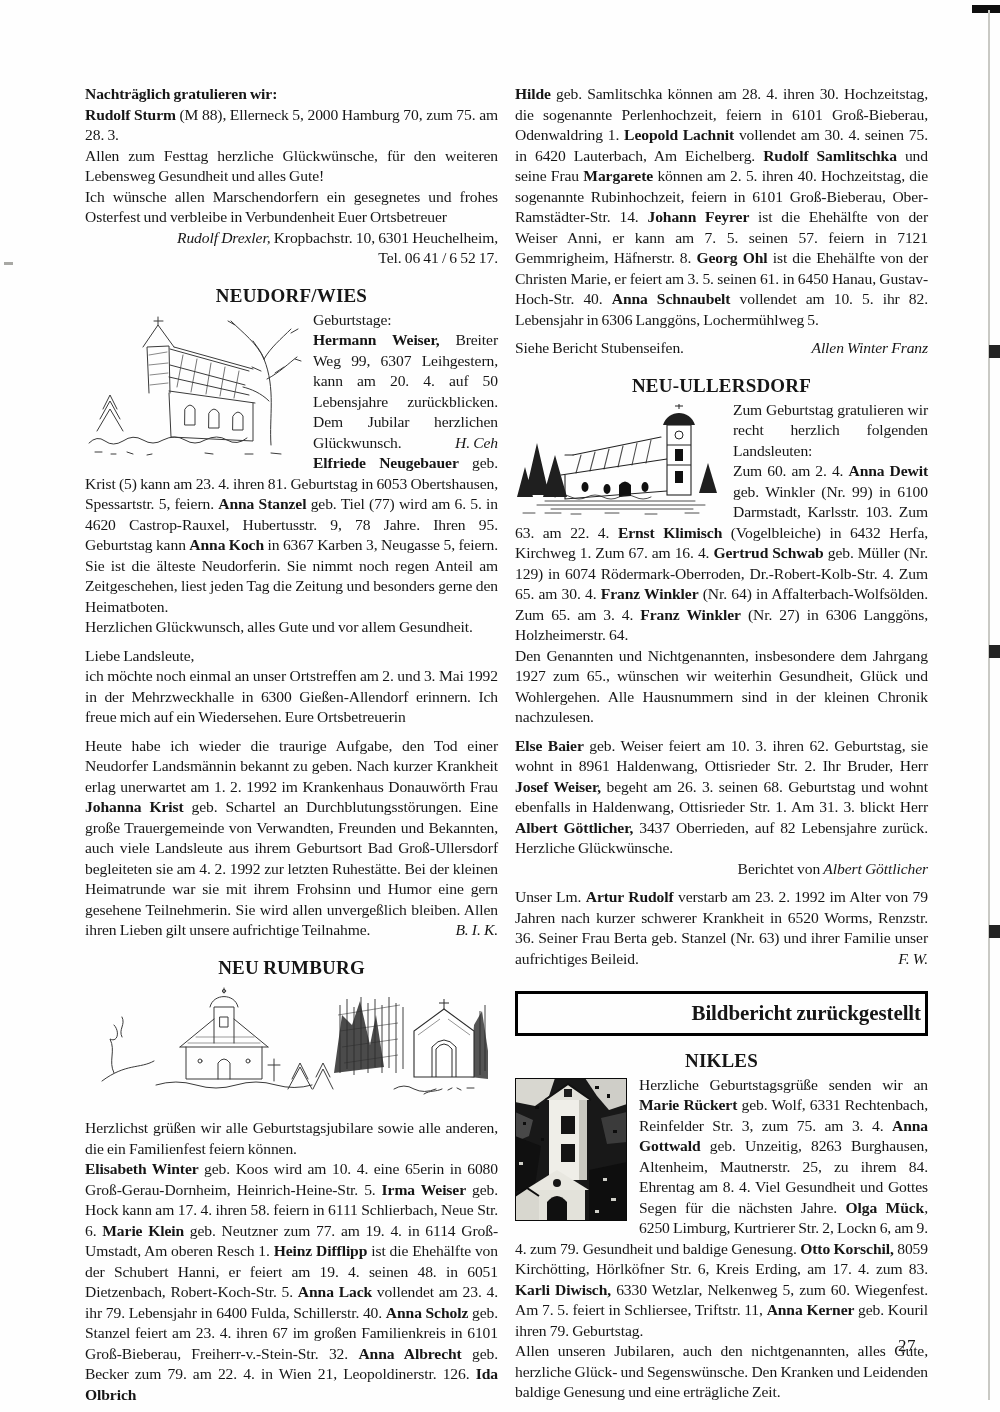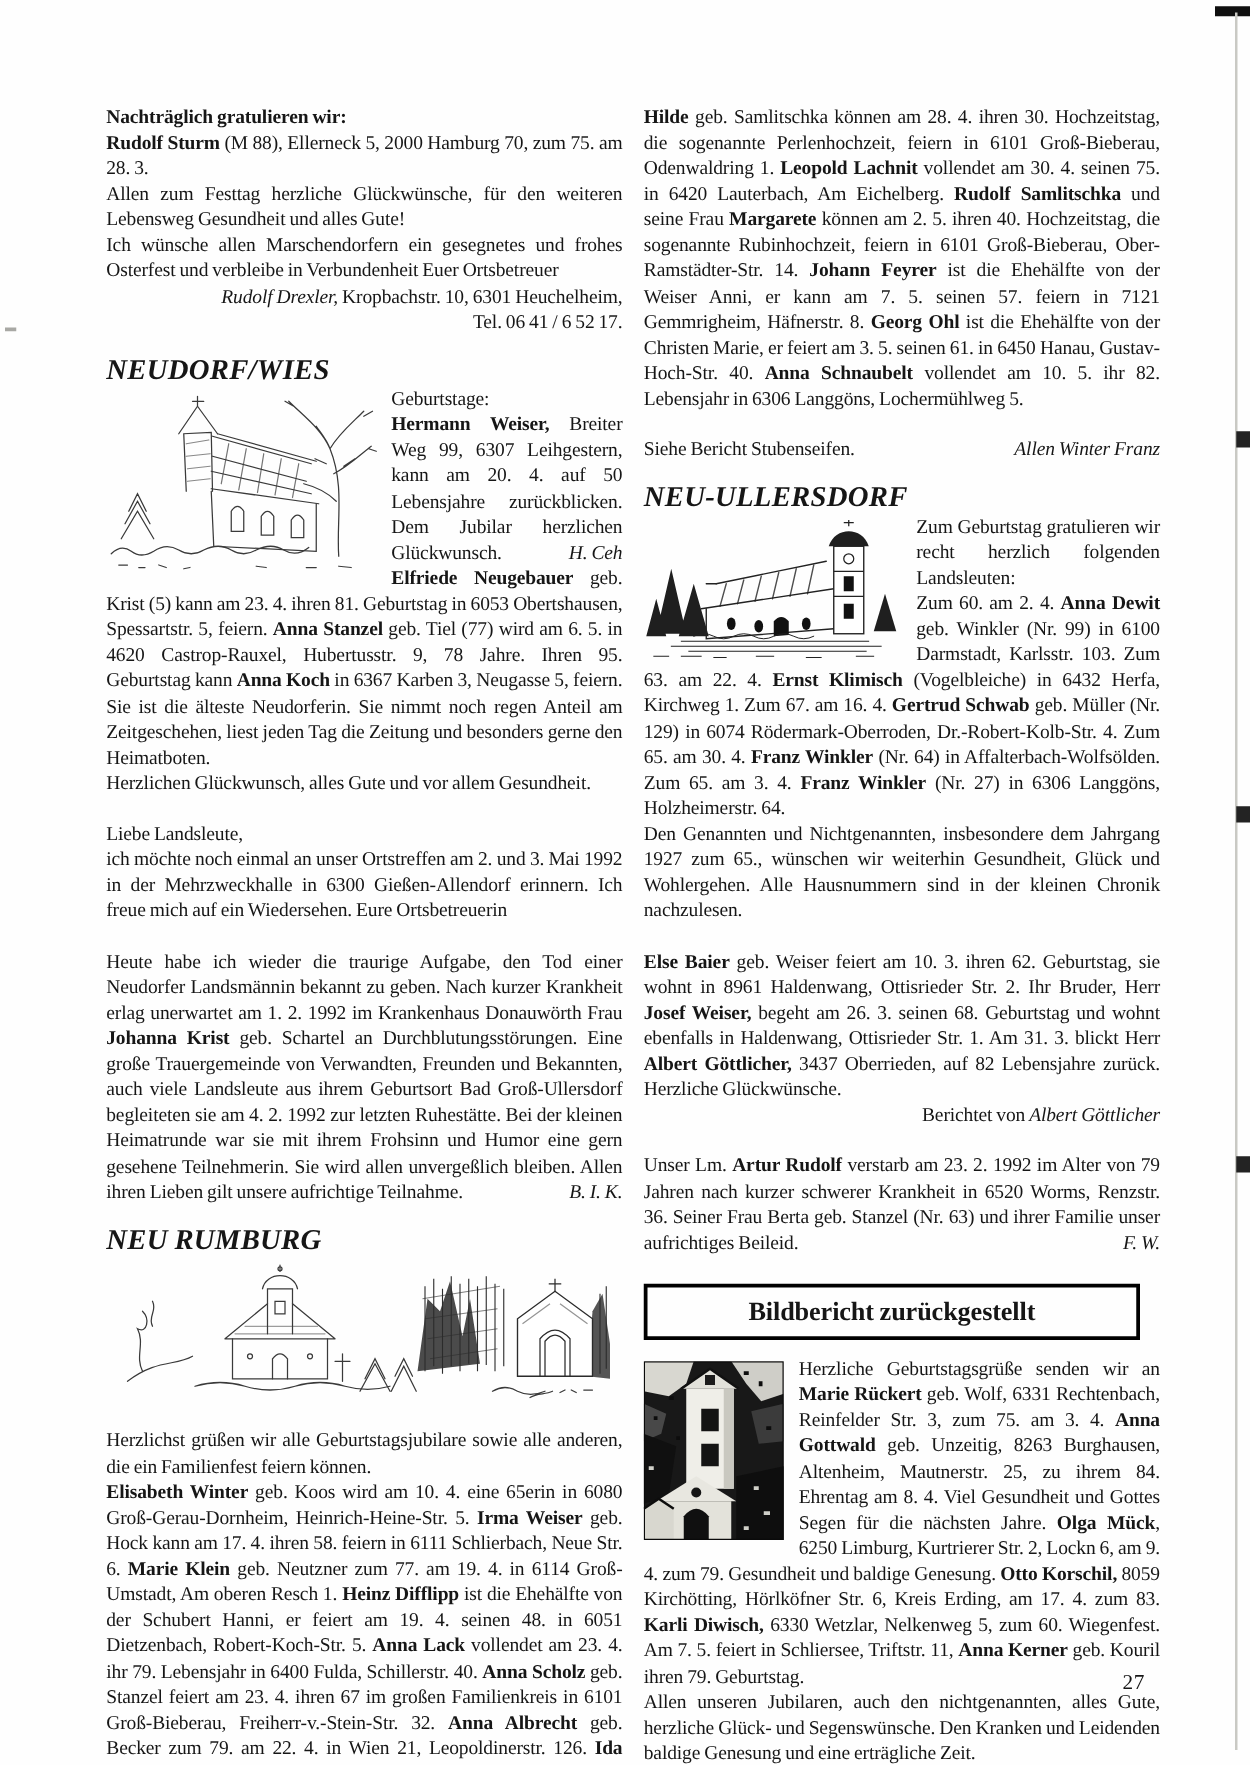--- a/index.html
+++ b/index.html
@@ -5,32 +5,32 @@
   html,body{margin:0;padding:0;}
   body{width:1000px;height:1412px;background:#fefefe;overflow:hidden;
        font-family:"Liberation Serif","DejaVu Serif",serif;color:#161616;}
   .page{position:relative;width:904px;height:1412px;}
   .col{position:absolute;top:84px;width:413px;font-size:15.6px;line-height:20.5px;
        text-align:justify;letter-spacing:-0.1px;word-spacing:-0.6px;}
   .col-left{left:85px;}
   .col-right{left:515px;}
   .para{margin:0;}
   .para::after{content:"";display:block;clear:both;}
-  .gap{margin-top:20px;}
+  .gap{margin-top:8px;}
   .bo{font-weight:bold;}
   .it{font-style:italic;text-align:right;}
   .flr{float:right;}
   .rline{display:block;text-align:right;}
   .sigblock{text-align:right;}
-  .heading{font-weight:bold;text-align:left;font-size:23px;line-height:22px;
-           margin:16px 0 3px 0;letter-spacing:0.2px;font-style:italic;}
+  .heading{font-weight:bold;text-align:center;font-size:19px;line-height:22px;
+           margin:16px 0 3px 0;letter-spacing:0.2px;}
   .fig-fl{float:left;margin:3px 10px 2px 0;}
   .fig-center{text-align:center;margin:6px 0 10px 0;}
-  .notice-box{border:3px solid #000;text-align:center;font-weight:bold;font-size:21px;
-              padding:9px 4px;margin:22px 16px 14px 0;}
+  .notice-box{border:3px solid #000;text-align:right;font-weight:bold;font-size:21px;
+              padding:9px 4px;margin:22px 0 14px 0;}
   .pagenum{position:absolute;left:898px;top:1336px;font-size:17px;
            letter-spacing:0.5px;}
   .artifact{position:absolute;}
   svg{display:block;}
 </style>
 </head>
 <body>
 
 <div class="page">
 
@@ -154,20 +154,21 @@
       </span>
       <span><span>Zum Geburtstag gratulieren wir recht herzlich folgenden Landsleuten:</span><br><span>Zum 60. am 2. 4. </span><span class="bo">Anna Dewit</span><span> geb. Winkler (Nr. 99) in 6100 Darmstadt, Karlsstr. 103. Zum 63. am 22. 4. </span><span class="bo">Ernst Klimisch</span><span> (Vogelbleiche) in 6432 Herfa, Kirchweg 1. Zum 67. am 16. 4. </span><span class="bo">Gertrud Schwab</span><span> geb. Müller (Nr. 129) in 6074 Rödermark-Oberroden, Dr.-Robert-Kolb-Str. 4. Zum 65. am 30. 4. </span><span class="bo">Franz Winkler</span><span> (Nr. 64) in Affalterbach-Wolfsölden. Zum 65. am 3. 4. </span><span class="bo">Franz Winkler</span><span> (Nr. 27) in 6306 Langgöns, Holzheimerstr. 64.</span><br><span>Den Genannten und Nichtgenannten, insbesondere dem Jahrgang 1927 zum 65., wünschen wir weiterhin Gesundheit, Glück und Wohlergehen. Alle Hausnummern sind in der kleinen Chronik nachzulesen.</span></span>
     </div>
 
     <div class="para gap"><span class="bo">Else Baier</span><span> geb. Weiser feiert am 10. 3. ihren 62. Geburtstag, sie wohnt in 8961 Haldenwang, Ottisrieder Str. 2. Ihr Bruder, Herr </span><span class="bo">Josef Weiser,</span><span> begeht am 26. 3. seinen 68. Geburtstag und wohnt ebenfalls in Haldenwang, Ottisrieder Str. 1. Am 31. 3. blickt Herr </span><span class="bo">Albert Göttlicher,</span><span> 3437 Oberrieden, auf 82 Lebensjahre zurück. Herzliche Glückwünsche.</span><span class="rline"><span>Berichtet von </span><span class="it">Albert Göttlicher</span></span></div>
 
     <div class="para gap"><span>Unser Lm. </span><span class="bo">Artur Rudolf</span><span> verstarb am 23. 2. 1992 im Alter von 79 Jahren nach kurzer schwerer Krankheit in 6520 Worms, Renzstr. 36. Seiner Frau Berta geb. Stanzel (Nr. 63) und ihrer Familie unser aufrichtiges Beileid.</span><span class="flr it">F. W.</span></div>
 
     <div class="notice-box">Bildbericht zurückgestellt</div>
 
+    <div class="heading" style="margin-top:8px">NIKLES</div>
 
     <div class="para">
       <span class="fig-fl" style="margin-right:12px">
         <svg width="112" height="143" viewBox="0 0 112 143">
           <rect width="112" height="143" fill="#181818"></rect>
           <path fill="#d8d7d0" d="M0,0 h40 l-6,18 -14,10 -20,-4 z"></path>
           <path fill="#cfcec8" d="M70,0 h42 v26 l-18,6 -12,-14 z"></path>
           <path fill="#555" d="M0,34 l18,8 -4,16 -14,6 z" opacity="0.8"></path>
           <path fill="#4a4a4a" d="M86,40 l26,-6 v30 l-20,2 z" opacity="0.7"></path>
           <rect x="34" y="22" width="38" height="80" fill="#efeee8"></rect>

